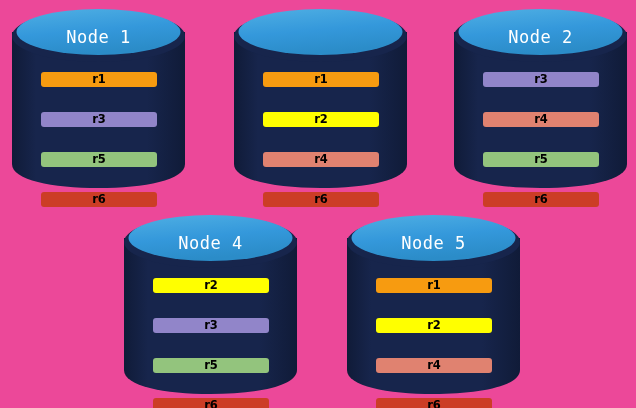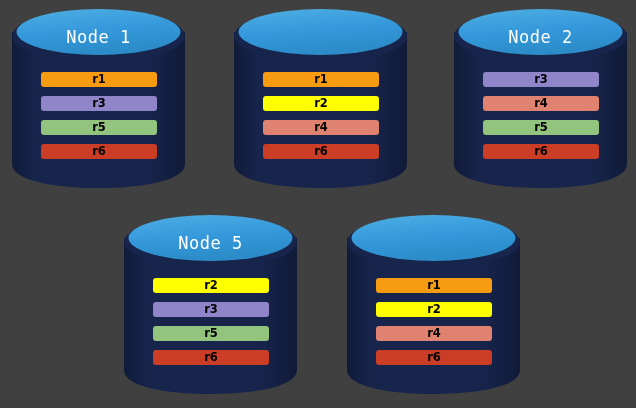--- a/index.html
+++ b/index.html
@@ -13,21 +13,21 @@
     height: 408px;
     position: relative;
     overflow: hidden;
     font-family: "DejaVu Sans", sans-serif;
   }
 
   #canvas {
     position: relative;
     width: 636px;
     height: 408px;
-    background: #404040;
+    background: #ec4899;
   }
 
   
   .node {
     position: absolute;
     width: 177px;
     height: 182px;
   }
 
   .node-svg {
@@ -58,21 +58,21 @@
   .bars {
     position: absolute;
     left: 31px;
     top: 66px;
     width: 116px;
   }
 
   .bar {
     position: relative;
     height: 15px;
-    margin-bottom: 9px;
+    margin-bottom: 25px;
     border-radius: 3px;
     color: #000000;
     font-family: "DejaVu Sans", "Liberation Sans", sans-serif;
     font-size: 11.5px;
     font-weight: bold;
     line-height: 15px;
     text-align: center;
     box-sizing: border-box;
   }
   .bar:last-child { margin-bottom: 0; }
@@ -173,21 +173,21 @@
           <linearGradient id="topGrad3" x1="0" y1="0" x2="0.3" y2="1">
             <stop offset="0%" stop-color="#4FAFE3"></stop>
             <stop offset="55%" stop-color="#3498DB"></stop>
             <stop offset="100%" stop-color="#2B8CC8"></stop>
           </linearGradient>
         </defs>
         <path d="M2,26 L2,158 C2,174 42,182 88.5,182 C135,182 175,174 175,158 L175,26 Z" fill="url(#bodyGrad3)"></path>
         <ellipse cx="88.5" cy="30" rx="86.5" ry="26" fill="#17254C"></ellipse>
         <ellipse cx="88.5" cy="26" rx="82" ry="23" fill="url(#topGrad3)"></ellipse>
       </svg>
-      <div class="node-title" style="color: rgb(255, 255, 255);">Node 5</div>
+      <div class="node-title" style="color: rgb(255, 255, 255);">Node 4</div>
       <div class="bars">
         <div class="bar" style="background: rgb(255, 255, 0);">r2</div>
         <div class="bar" style="background: rgb(145, 133, 201);">r3</div>
         <div class="bar" style="background: rgb(147, 196, 125);">r5</div>
         <div class="bar" style="background: rgb(204, 61, 38);">r6</div>
       </div>
     </div>
     <div class="node" style="left: 345px; top: 212px;">
       <svg class="node-svg" viewBox="0 0 177 182">
         <defs>
@@ -200,20 +200,21 @@
           <linearGradient id="topGrad4" x1="0" y1="0" x2="0.3" y2="1">
             <stop offset="0%" stop-color="#4FAFE3"></stop>
             <stop offset="55%" stop-color="#3498DB"></stop>
             <stop offset="100%" stop-color="#2B8CC8"></stop>
           </linearGradient>
         </defs>
         <path d="M2,26 L2,158 C2,174 42,182 88.5,182 C135,182 175,174 175,158 L175,26 Z" fill="url(#bodyGrad4)"></path>
         <ellipse cx="88.5" cy="30" rx="86.5" ry="26" fill="#17254C"></ellipse>
         <ellipse cx="88.5" cy="26" rx="82" ry="23" fill="url(#topGrad4)"></ellipse>
       </svg>
+      <div class="node-title" style="color: rgb(255, 255, 255);">Node 5</div>
       <div class="bars">
         <div class="bar" style="background: rgb(247, 155, 16);">r1</div>
         <div class="bar" style="background: rgb(255, 255, 0);">r2</div>
         <div class="bar" style="background: rgb(224, 130, 112);">r4</div>
         <div class="bar" style="background: rgb(204, 61, 38);">r6</div>
       </div>
     </div>
   </div>
 
 </body></html>

